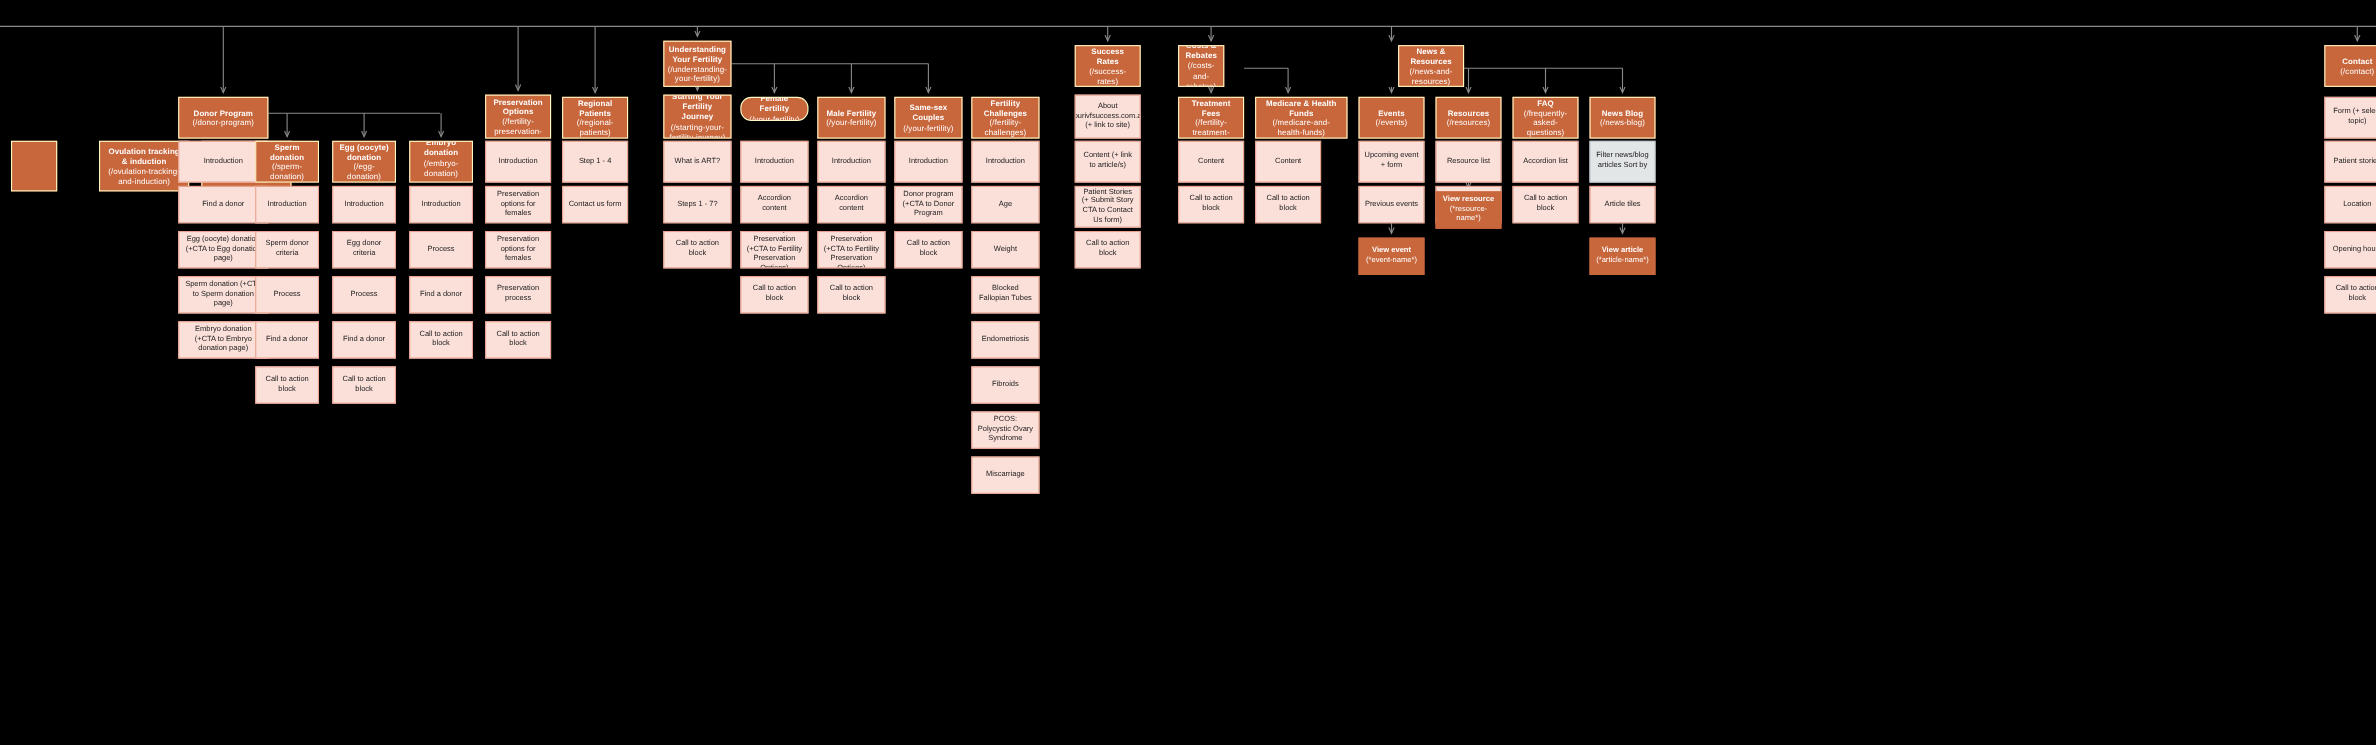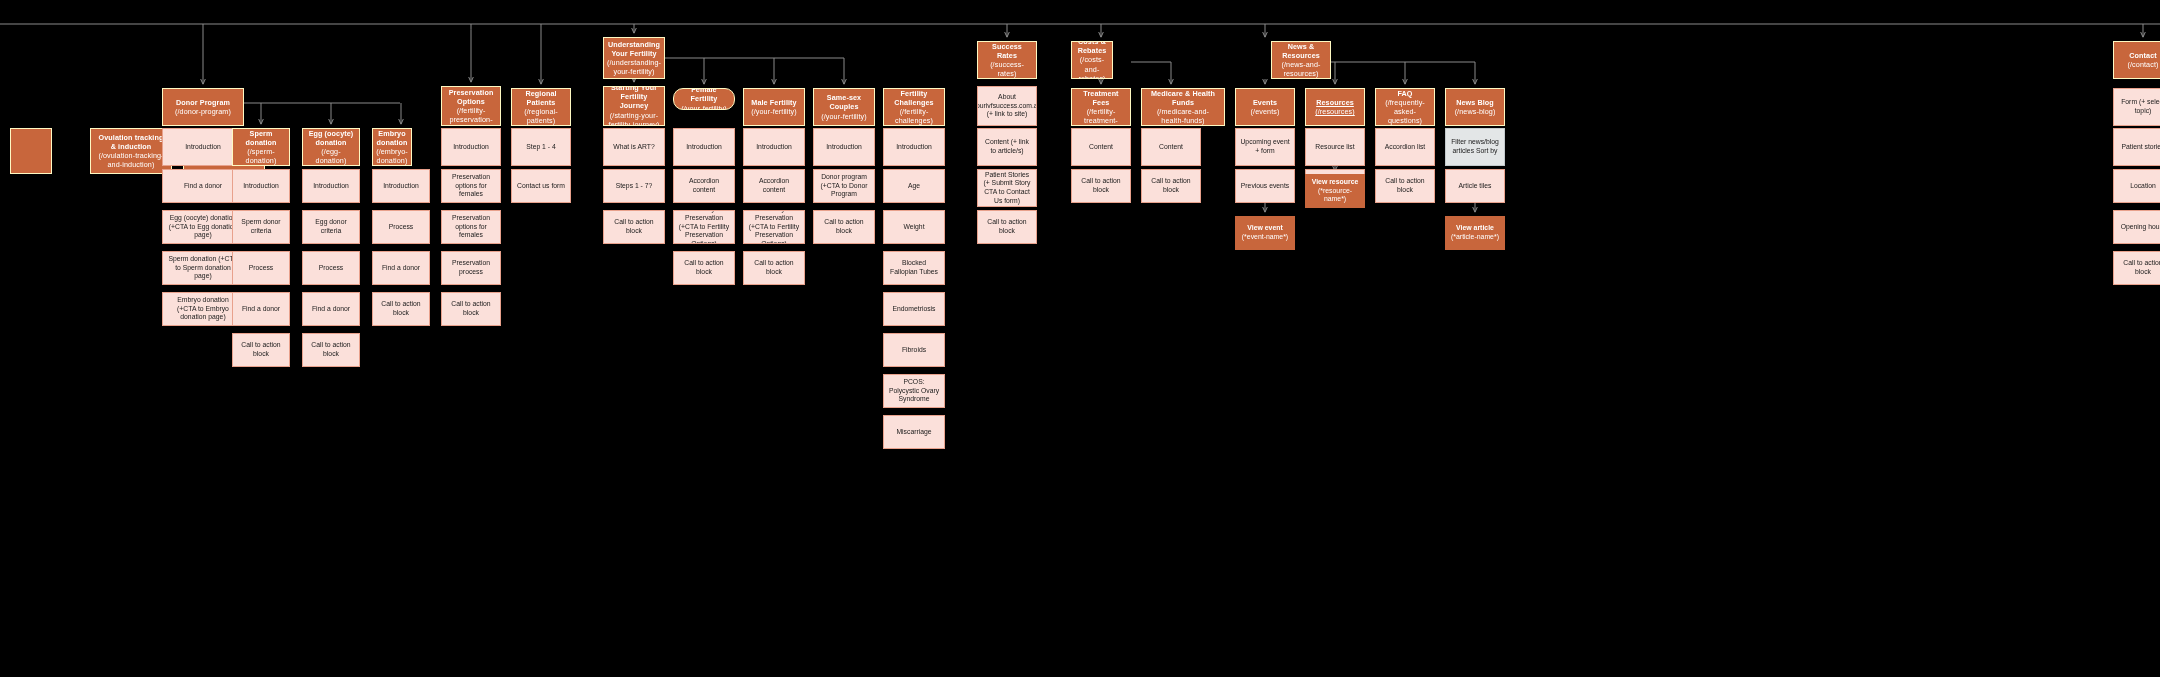--- a/index.html
+++ b/index.html
@@ -188,21 +188,21 @@
       </div>
       <div class="node n-block" style="left: 302px; top: 251px; width: 58px; height: 34px;">
         <span class="t1">Process</span>
       </div>
       <div class="node n-block" style="left: 302px; top: 292px; width: 58px; height: 34px;">
         <span class="t1">Find a donor</span>
       </div>
       <div class="node n-block" style="left: 302px; top: 333px; width: 58px; height: 34px;">
         <span class="t1">Call to action block</span>
       </div>
-      <div class="node n-page" style="left: 372px; top: 128px; width: 40px; height: 38px;">
+      <div class="node n-page" style="left: 372px; top: 128px; width: 58px; height: 38px; justify-content: flex-end;">
         <span class="t1">Embryo donation</span>
         <span class="t2">(/embryo-donation)</span>
       </div>
       <div class="node n-block" style="left: 372px; top: 169px; width: 58px; height: 34px;">
         <span class="t1">Introduction</span>
       </div>
       <div class="node n-block" style="left: 372px; top: 210px; width: 58px; height: 34px;">
         <span class="t1">Process</span>
       </div>
       <div class="node n-block" style="left: 372px; top: 251px; width: 58px; height: 34px;">
@@ -381,21 +381,21 @@
       <div class="node n-block" style="left: 1235px; top: 128px; width: 60px; height: 38px;">
         <span class="t1">Upcoming event + form</span>
       </div>
       <div class="node n-block" style="left: 1235px; top: 169px; width: 60px; height: 34px;">
         <span class="t1">Previous events</span>
       </div>
       <div class="node n-leaf" style="left: 1235px; top: 216px; width: 60px; height: 34px;">
         <span class="t1">View event</span>
         <span class="t2">(*event-name*)</span>
       </div>
-      <div class="node n-page" style="left: 1305px; top: 88px; width: 60px; height: 38px; text-decoration: underline;">
+      <div class="node n-page" style="left: 1305px; top: 88px; width: 60px; height: 38px;">
         <span class="t1">Resources</span>
         <span class="t2">(/resources)</span>
       </div>
       <div class="node n-block" style="left: 1305px; top: 128px; width: 60px; height: 38px;">
         <span class="t1">Resource list</span>
       </div>
       <div class="node n-block" style="left: 1305px; top: 169px; width: 60px; height: 34px;">
         <span class="t1">Call to action block</span>
       </div>
       <div class="node n-leaf" style="left: 1305px; top: 174px; width: 60px; height: 34px;">

